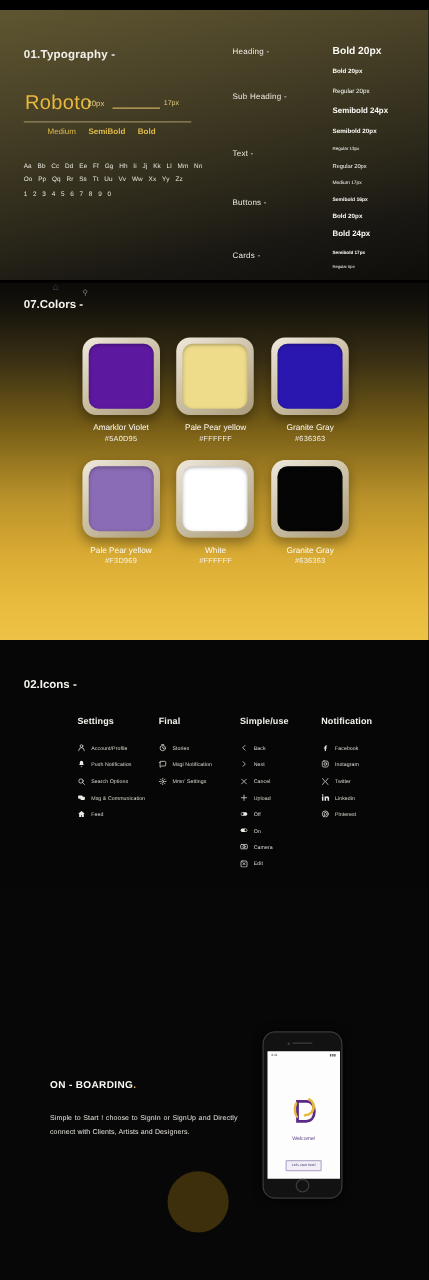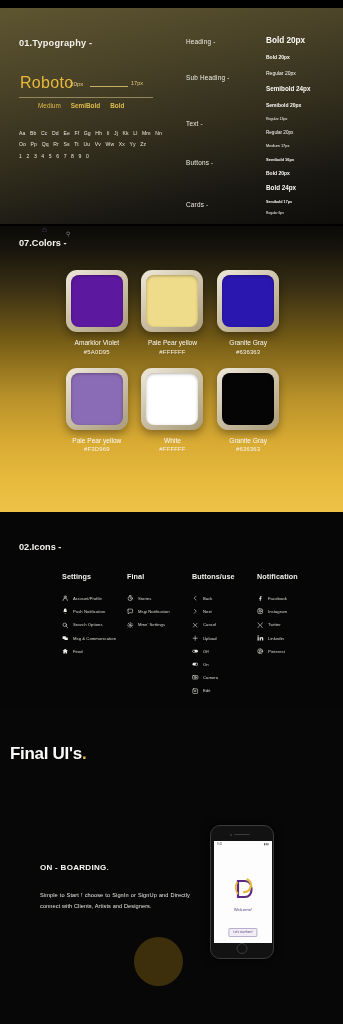--- a/index.html
+++ b/index.html
@@ -362,21 +362,21 @@
           <span class="icon-glyph">
             <svg viewBox="0 0 24 24" fill="none" stroke="currentColor" stroke-width="2.2" stroke-linecap="round" stroke-linejoin="round">
               <circle cx="12" cy="12" r="3.2"></circle>
               <path d="M12 2v3M12 19v3M2 12h3M19 12h3M5 5l2 2M17 17l2 2M19 5l-2 2M7 17l-2 2"></path>
             </svg>
           </span>
           <span class="icon-label">Mmn' Settings</span>
         </div>
       </div>
       <div class="icon-col">
-        <div class="icon-col-title">Buttons/use</div>
+        <div class="icon-col-title">Simple/use</div>
         <div class="icon-row">
           <span class="icon-glyph">
             <svg viewBox="0 0 24 24" fill="none" stroke="currentColor" stroke-width="2.2" stroke-linecap="round" stroke-linejoin="round">
               <path d="M15 5l-7 7 7 7"></path>
             </svg>
           </span>
           <span class="icon-label">Back</span>
         </div>
         <div class="icon-row">
           <span class="icon-glyph">
@@ -486,21 +486,20 @@
             </svg>
           </span>
           <span class="icon-label">Pinterest</span>
         </div>
       </div>
     </div>
 
   <section class="sec-final">
     
   </section>
-  <div class="final-title"><span>Final UI's</span><span class="final-dot">.</span></div>
   <div class="brown-circle"></div>
   <div class="onb-title"><span>ON - BOARDING</span><span class="onb-dot">.</span></div>
   <div class="onb-body">
     <p>Simple to Start ! choose to SignIn or SignUp and Directly connect with Clients, Artists and Designers.</p>
   </div>
 
   <div class="phone">
     <div class="phone-cam"></div>
     <div class="phone-speaker"></div>
     <div class="phone-screen">

